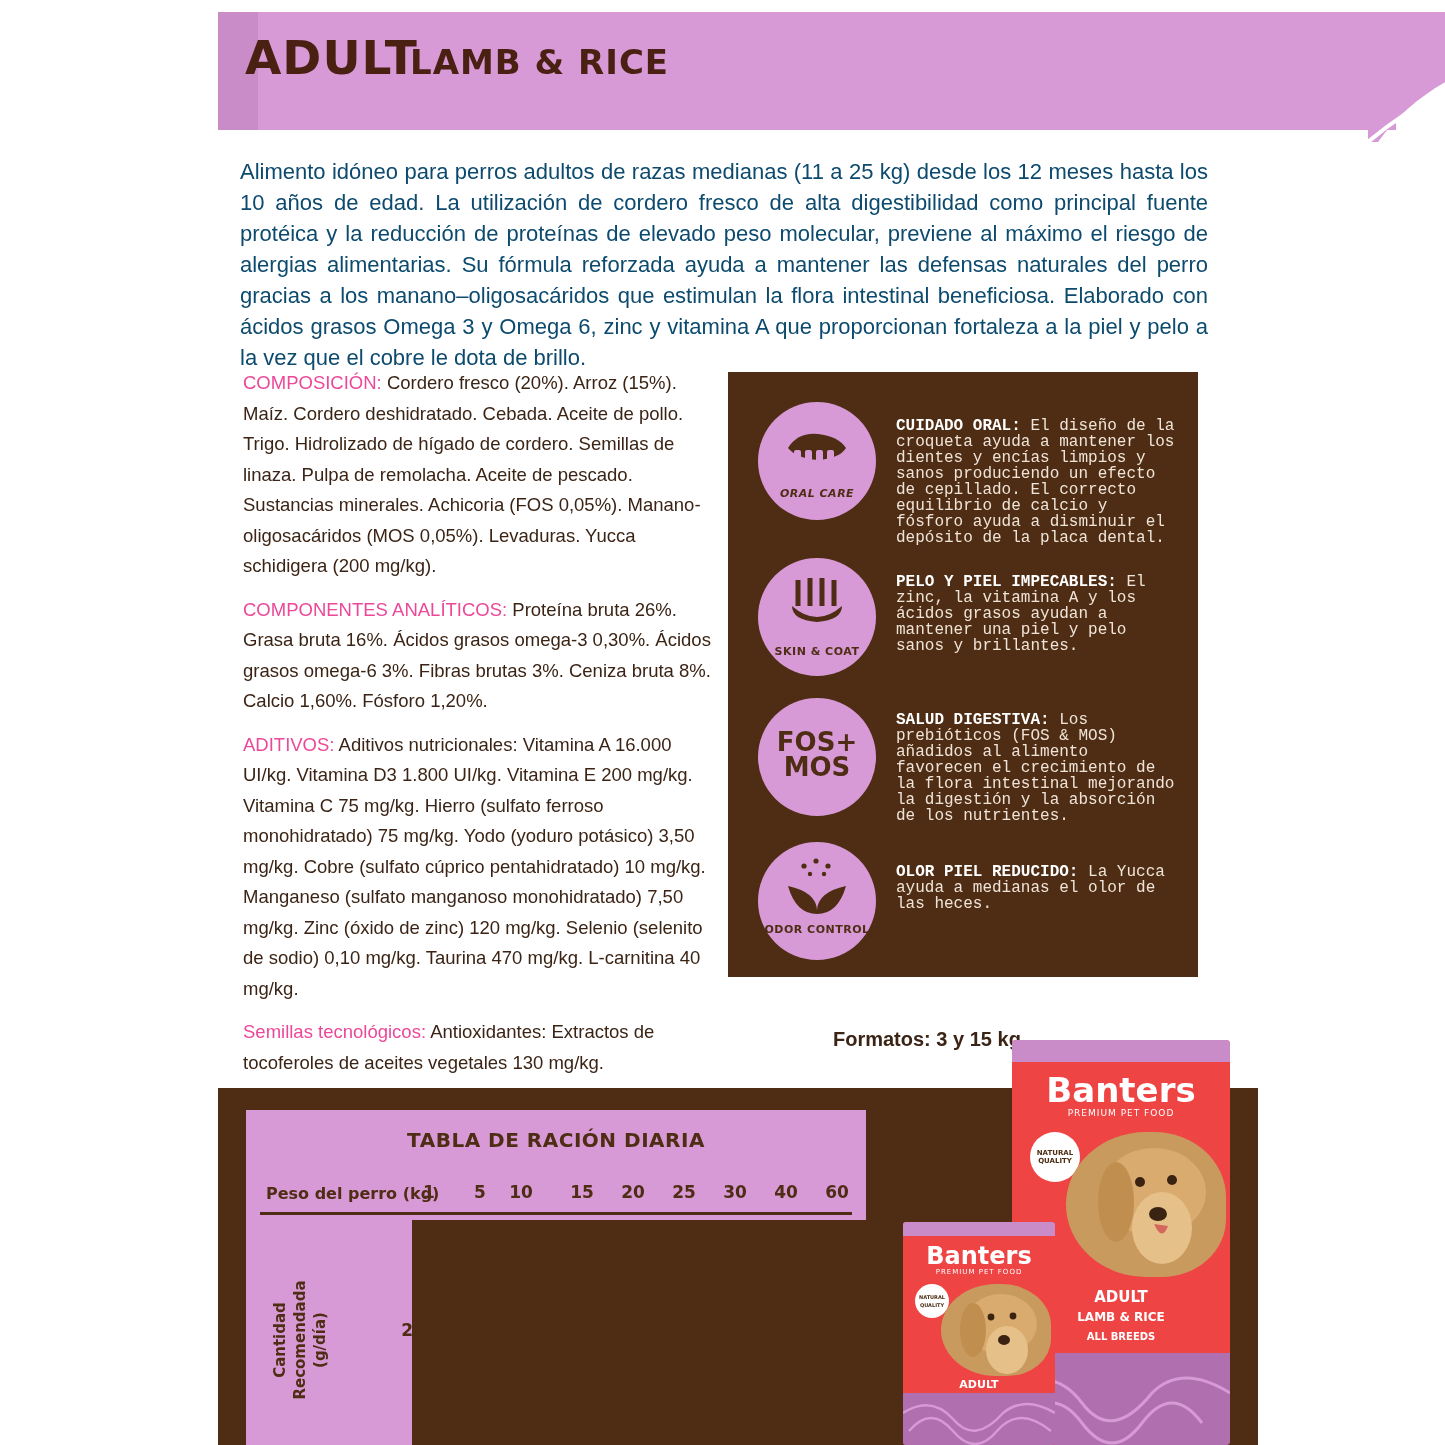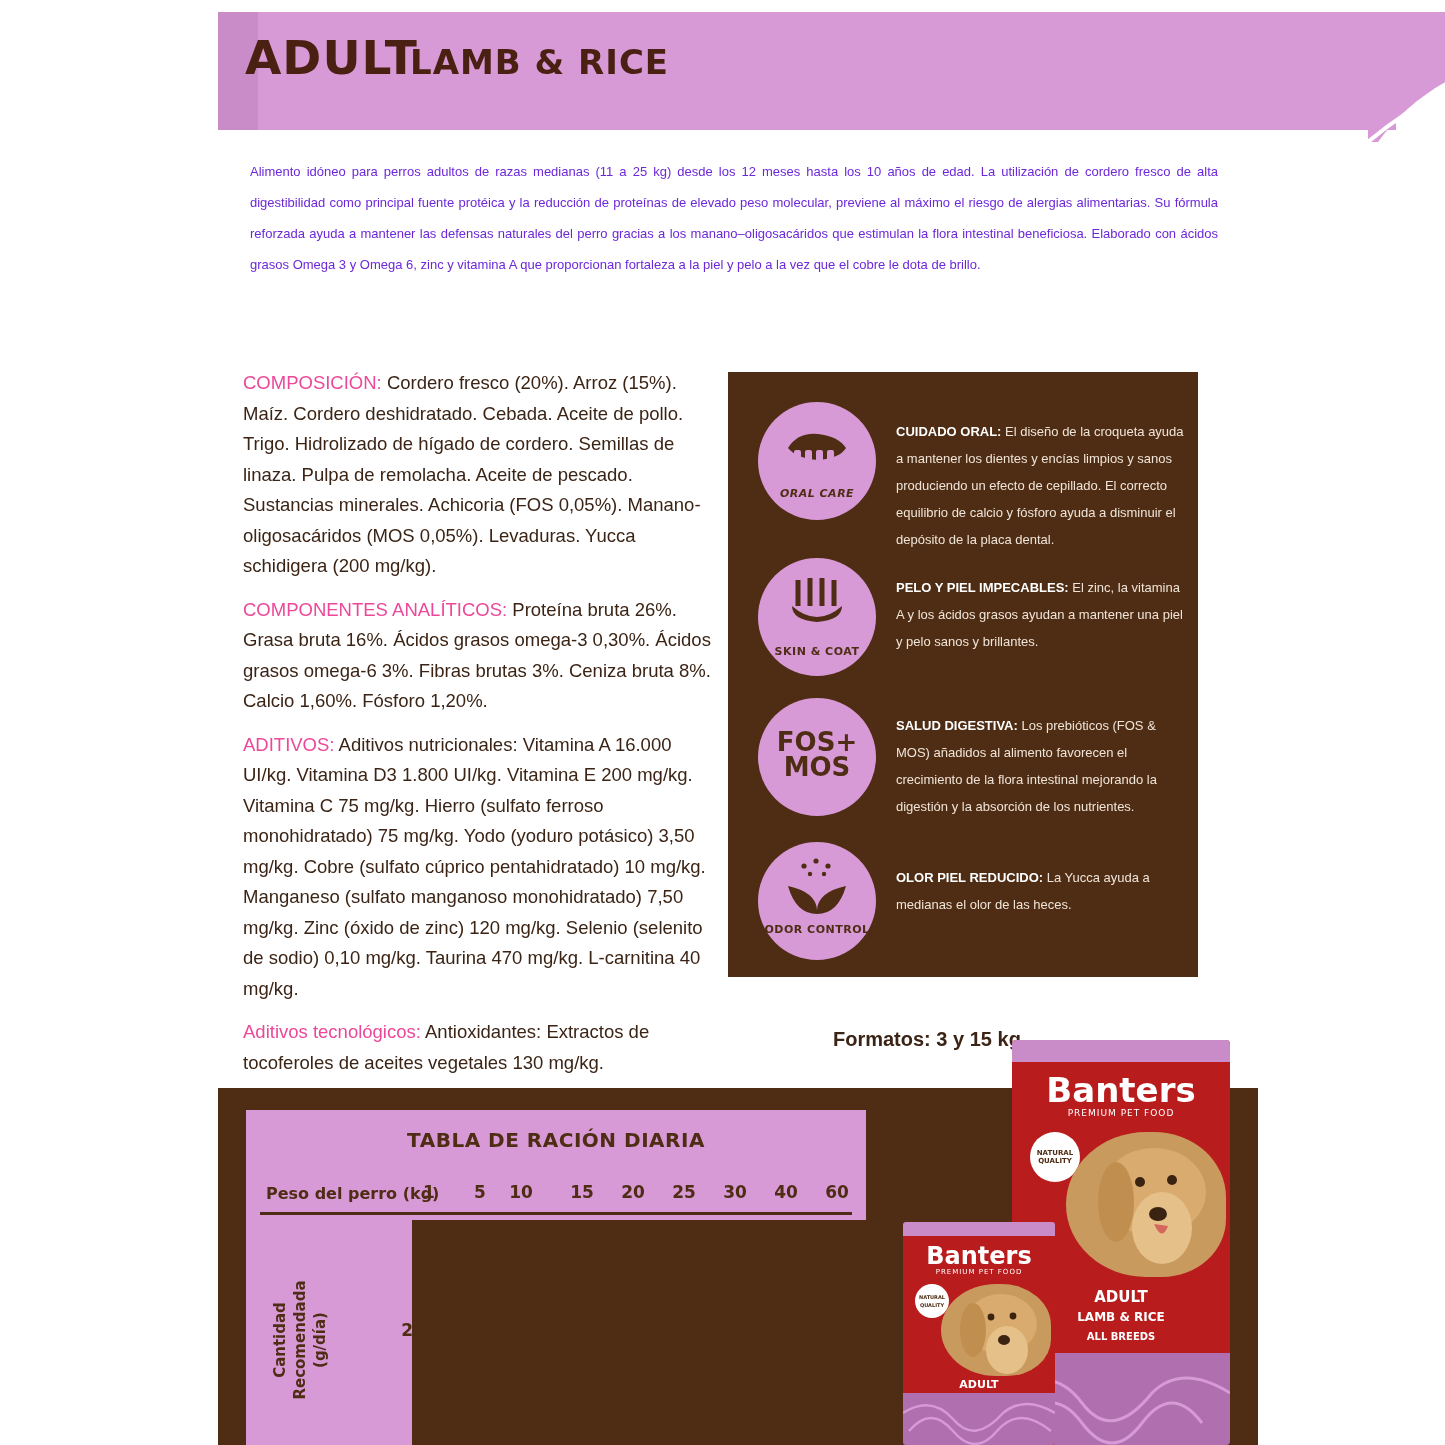--- a/index.html
+++ b/index.html
@@ -56,26 +56,25 @@
     left: 1150px; top: 0px;
     width: 250px; height: 130px;
     overflow: hidden;
   }
 
   
   .intro {
     position: absolute;
     left: 240px; top: 156px;
     width: 968px;
-    font-size: 13px;
+    font-size: 22px;
     line-height: 31px;
-    color: #6d28d9;
+    color: #0c4a6e;
     text-align: justify;
     font-family: "Liberation Sans", sans-serif;
-    margin-left: 10px;
   }
 
   
   .left-col {
     position: absolute;
     left: 243px; top: 368px;
     width: 470px;
     font-size: 18.5px;
     line-height: 30.5px;
     color: #3b2415;
@@ -119,23 +118,24 @@
     font-size: 26px;
     font-weight: bold;
     color: #4e2d14;
     font-family: "DejaVu Sans", sans-serif;
     line-height: 25px;
   }
   .feature-text {
     position: absolute;
     left: 168px;
     width: 288px;
-    font-size: 13px;
-    line-height: 27px;
+    font-size: 16px;
+    line-height: 16px;
     color: #f0e4d8;
+    font-family: Liberation Mono, monospace;
   }
   .feature-text b {
     color: #ffffff;
     font-weight: bold;
   }
 
   
   .formats {
     position: absolute;
     left: 833px; top: 1028px;
@@ -217,21 +217,21 @@
     font-size: 15px;
     font-weight: bold;
     color: #4e2d14;
     line-height: 20px;
     font-family: "DejaVu Sans", sans-serif;
   }
 
   
   .bag {
     position: absolute;
-    background: #b91c1c;
+    background: #ef4444;
   }
   .bag-big {
     left: 1012px; top: 1040px;
     width: 218px; height: 405px;
     border-radius: 4px;
     overflow: hidden;
   }
   .bag-small {
     left: 903px; top: 1222px;
     width: 152px; height: 223px;
@@ -311,21 +311,21 @@
   </div>
   <div class="header-title">ADULT</div>
   <div class="header-sub">LAMB &amp; RICE</div>
 
   <div class="intro">Alimento idóneo para perros adultos de razas medianas (11 a 25 kg) desde los 12 meses hasta los 10 años de edad. La utilización de cordero fresco de alta digestibilidad como principal fuente protéica y la reducción de proteínas de elevado peso molecular, previene al máximo el riesgo de alergias alimentarias. Su fórmula reforzada ayuda a mantener las defensas naturales del perro gracias a los manano–oligosacáridos que estimulan la flora intestinal beneficiosa. Elaborado con ácidos grasos Omega 3 y Omega 6, zinc y vitamina A que proporcionan fortaleza a la piel y pelo a la vez que el cobre le dota de brillo.</div>
 
   <div class="left-col">
     <p><span class="lbl">COMPOSICIÓN:</span><span> Cordero fresco (20%). Arroz (15%). Maíz. Cordero deshidratado. Cebada. Aceite de pollo. Trigo. Hidrolizado de hígado de cordero. Semillas de linaza. Pulpa de remolacha. Aceite de pescado. Sustancias minerales. Achicoria (FOS 0,05%). Manano-oligosacáridos (MOS 0,05%). Levaduras. Yucca schidigera (200 mg/kg).</span></p>
     <p><span class="lbl">COMPONENTES ANALÍTICOS:</span><span> Proteína bruta 26%. Grasa bruta 16%. Ácidos grasos omega-3 0,30%. Ácidos grasos omega-6 3%. Fibras brutas 3%. Ceniza bruta 8%. Calcio 1,60%. Fósforo 1,20%.</span></p>
     <p><span class="lbl">ADITIVOS:</span><span> Aditivos nutricionales: Vitamina A 16.000 UI/kg. Vitamina D3 1.800 UI/kg. Vitamina E 200 mg/kg. Vitamina C 75 mg/kg. Hierro (sulfato ferroso monohidratado) 75 mg/kg. Yodo (yoduro potásico) 3,50 mg/kg. Cobre (sulfato cúprico pentahidratado) 10 mg/kg. Manganeso (sulfato manganoso monohidratado) 7,50 mg/kg. Zinc (óxido de zinc) 120 mg/kg. Selenio (selenito de sodio) 0,10 mg/kg. Taurina 470 mg/kg. L-carnitina 40 mg/kg.</span></p>
-    <p><span class="lbl">Aditivos tecnológicos:</span><span> Antioxidantes: Extractos de tocoferoles de aceites vegetales 130 mg/kg.</span></p>
+    <p><span class="lbl">Semillas tecnológicos:</span><span> Antioxidantes: Extractos de tocoferoles de aceites vegetales 130 mg/kg.</span></p>
   </div>
 
   <div class="feature-panel">
 
     <div class="feature-row" style="top:22px;height:150px;">
       <div class="badge" style="top:8px;font-style:italic;">
         <svg width="118" height="80" viewBox="0 0 118 80" style="position:absolute;left:0;top:6px;">
           <path d="M30,40 q10,-16 30,-14 q20,2 28,14 q-6,10 -28,12 q-22,-2 -30,-12 Z" fill="#4e2d14"></path>
           <rect x="36" y="42" width="7" height="12" rx="2" fill="#d79ad6"></rect>
           <rect x="47" y="42" width="7" height="12" rx="2" fill="#d79ad6"></rect>

